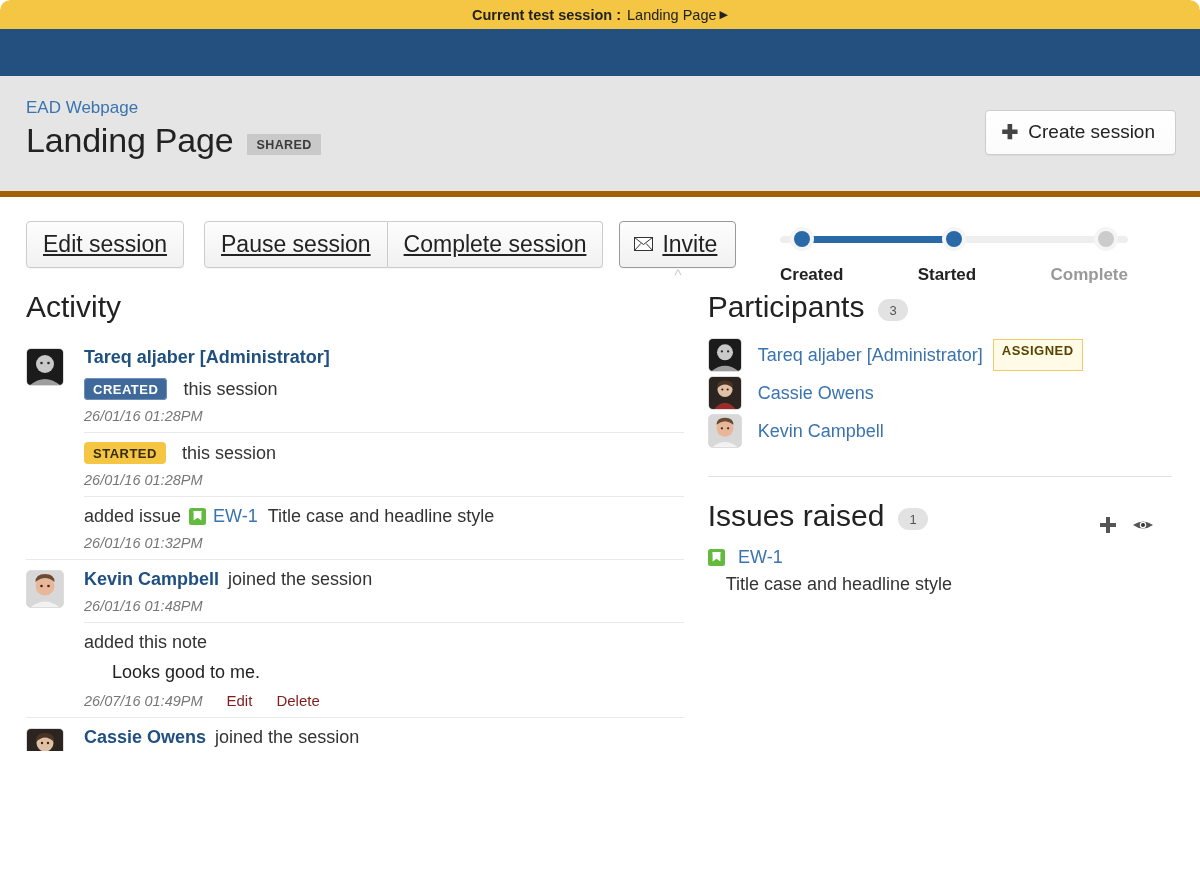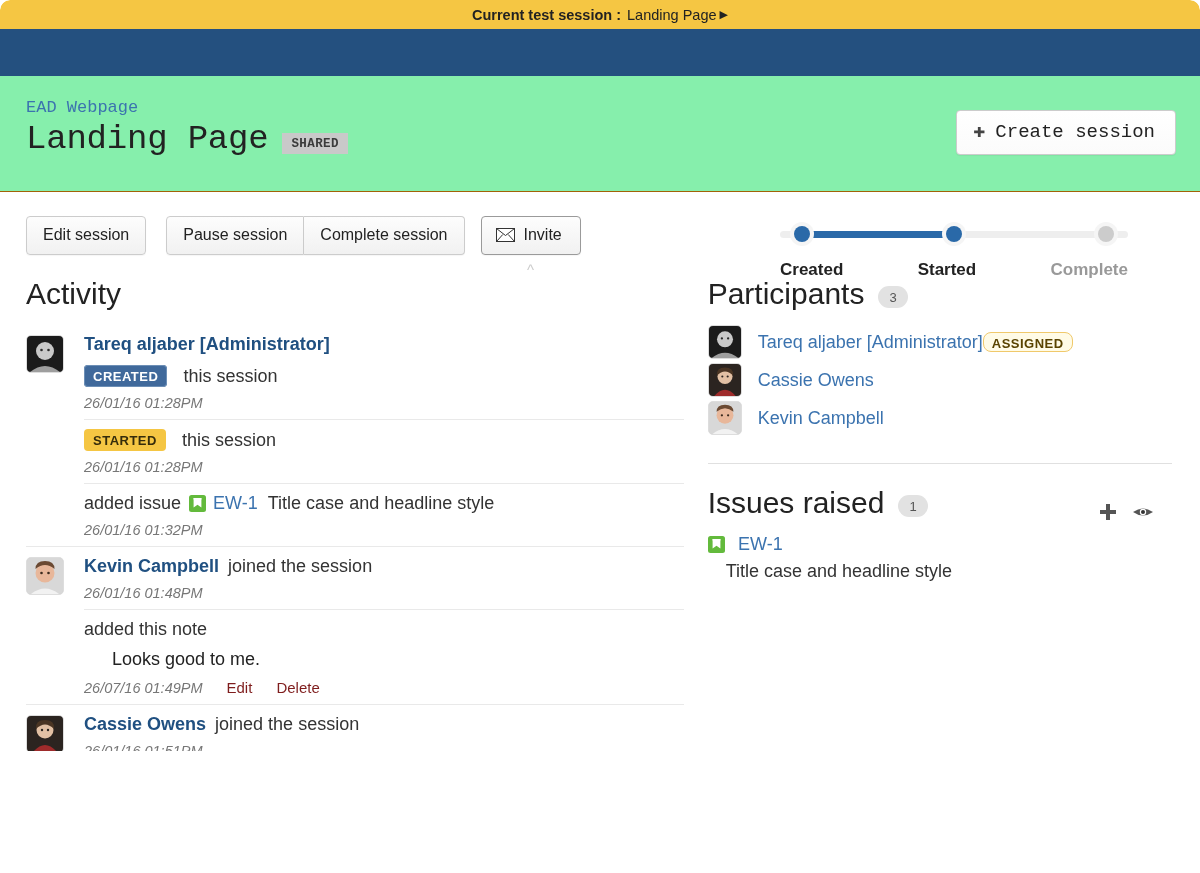--- a/index.html
+++ b/index.html
@@ -34,27 +34,26 @@
   .session-banner .sb-name  { margin-left: 6px; color: #222222; }
   .session-banner .sb-caret { margin-left: 3px; font-size: 11px; line-height: 1; }
 
   .blue-bar {
     height: 47px;
     background: #24507f;
   }
 
   
   .page-header {
-    background: #86efac;
-    border-bottom: 1px solid #a16207;
+    background: #e5e5e5;
+    border-bottom: 6px solid #a16207;
     padding: 22px 24px 20px 26px;
     position: relative;
     height: 73px;
     box-sizing: content-box;
-    font-family: Liberation Mono, monospace;
   }
   .breadcrumb {
     font-size: 17px;
     color: #3b73af;
     margin-bottom: 3px;
     display: inline-block;
     cursor: pointer;
   }
   .title-row { display: flex; align-items: center; }
   .page-title {
@@ -102,26 +101,27 @@
   .toolbar {
     position: relative;
     padding: 24px 24px 0 26px;
     display: flex;
     align-items: flex-start;
   }
   .btn {
     background: linear-gradient(#fdfdfd, #f1f1f1);
     border: 1px solid #cccccc;
     border-radius: 4px;
-    font-size: 16px;
+    font-size: 23px;
     color: #222222;
     padding: 9px 16px 10px;
     cursor: pointer;
     line-height: 1.15;
     box-shadow: 0 1px 1px rgba(0,0,0,0.04);
+    text-decoration: underline;
   }
   .btn-group { display: flex; margin-left: 20px; }
   .btn-group .btn { border-radius: 0; border-left-width: 0; }
   .btn-group .btn:first-child { border-radius: 4px 0 0 4px; border-left-width: 1px; }
   .btn-group .btn:last-child  { border-radius: 0 4px 4px 0; }
   .invite-wrap { margin-left: 16px; position: relative; }
   .btn-invite {
     border-color: #9a9a9a;
     display: flex;
     align-items: center;
@@ -275,28 +275,29 @@
     flex: 0 0 32px;
     overflow: hidden;
   }
   .p-name {
     margin-left: 16px;
     font-size: 18px;
     color: #3b73af;
     cursor: pointer;
   }
   .lz-assigned {
+    margin-left: 10px;
     background: #fffbe6;
     color: #594300;
     border: 1px solid #f0c96b;
     font-size: 13px;
     font-weight: bold;
     letter-spacing: 0.5px;
-    padding: 3px 8px 0;
-    border-radius: 8px;
+    padding: 3px 8px 12px;
+    border-radius: 0;
   }
   .right-divider {
     border-top: 1px solid #e0e0e0;
     margin: 28px 4px 0 0;
   }
 
   
   .issues-head { position: relative; }
   .issues-tools {
     position: absolute;

